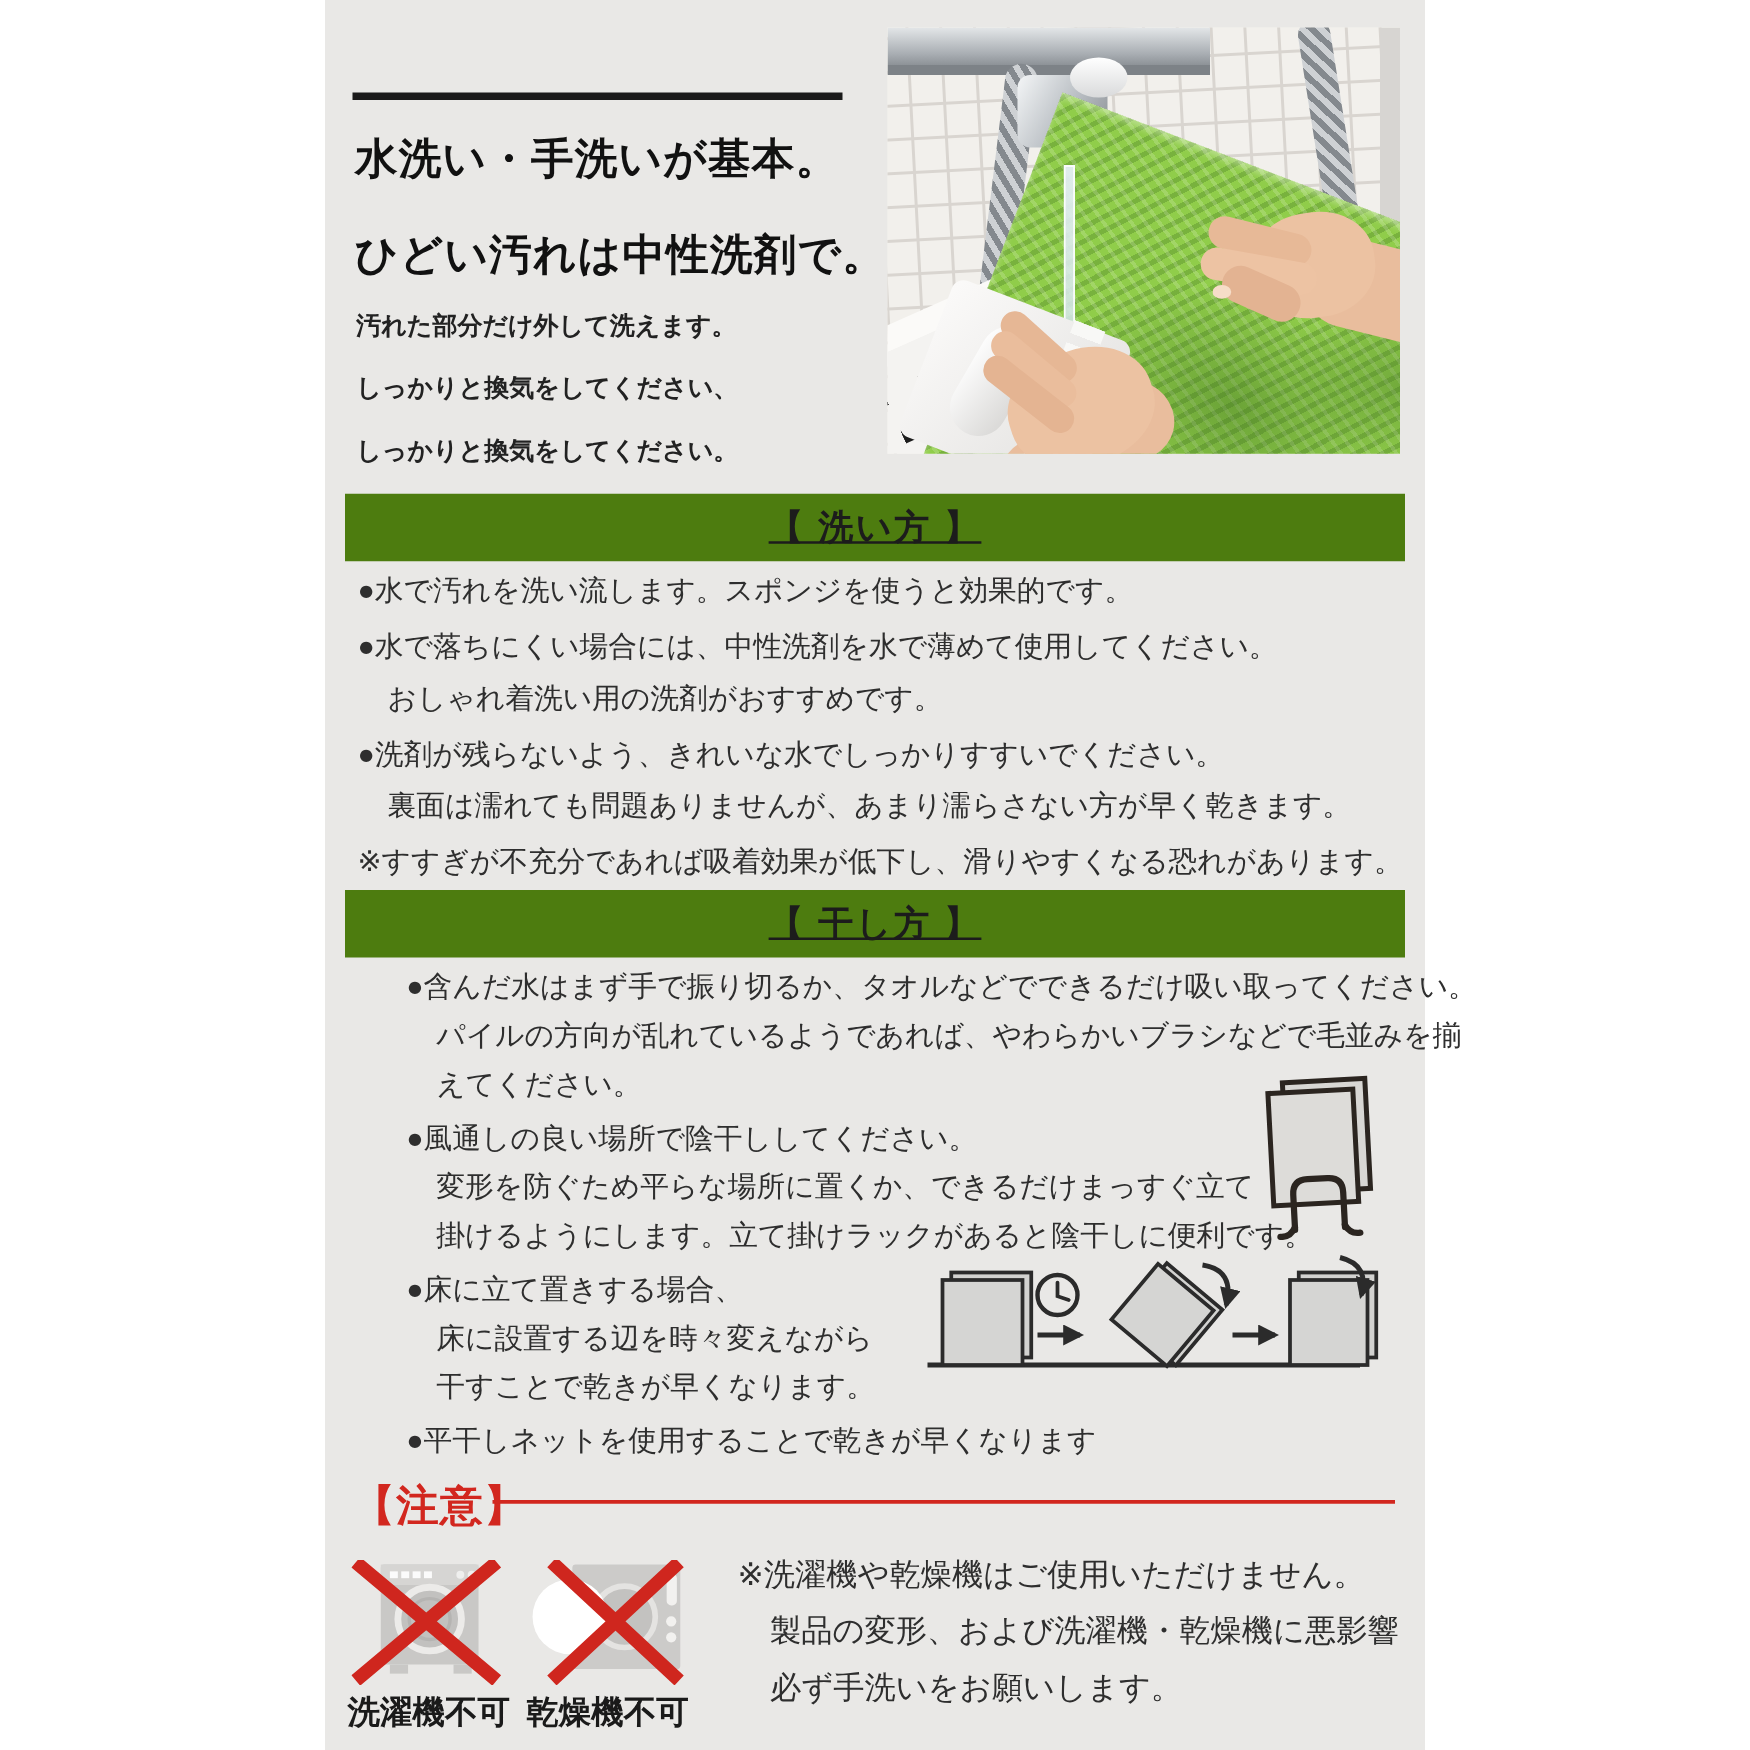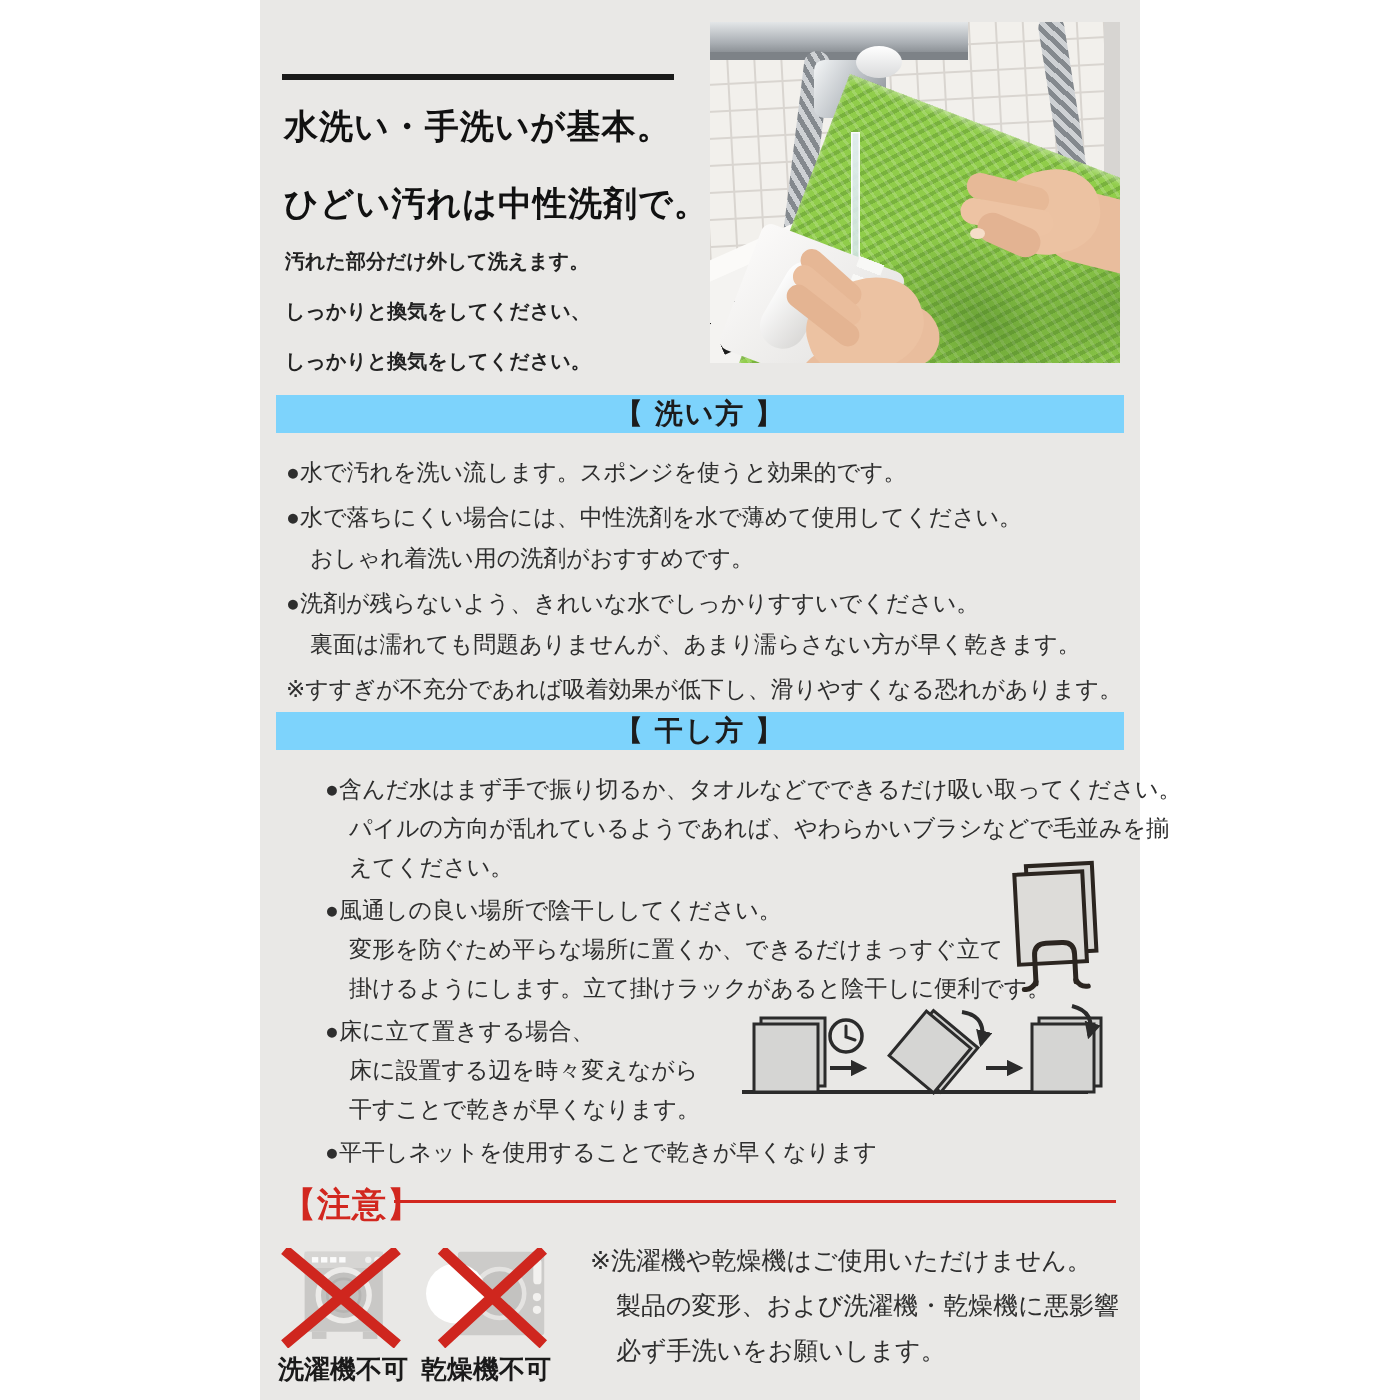--- a/index.html
+++ b/index.html
@@ -9,22 +9,22 @@
 
   
   .h1{position:absolute;left:24px;top:20px;font-size:40px;font-weight:bold;color:#1a1a1a;letter-spacing:2px;white-space:nowrap;}
   .h1-underline{position:absolute;left:22px;top:74px;width:392px;height:6px;background:#1a1a1a;}
   .sub{position:absolute;left:24px;font-size:34px;font-weight:bold;color:#111;letter-spacing:1px;white-space:nowrap;}
   .sub1{top:104px;} .sub2{top:162px;margin-top:19px;}
   .intro{position:absolute;left:25px;top:236px;font-size:20px;font-weight:bold;color:#222;line-height:50px;}
   .intro .ln{white-space:nowrap;}
 
   
-  .bar{position:absolute;left:16px;width:848px;height:38px;background:#7dd3fc;display:flex;align-items:center;justify-content:center;
-       font-size:28px;font-weight:bold;color:#1c1c1c;letter-spacing:2px;}
+  .bar{position:absolute;left:16px;width:848px;height:54px;background:#4d7c0f;display:flex;align-items:center;justify-content:center;
+       font-size:28px;font-weight:bold;color:#1c1c1c;letter-spacing:2px;text-decoration:underline;}
   .bar-wash{top:395px;} .bar-dry{top:712px;}
 
   
   .list{position:absolute;left:26px;width:846px;font-size:23px;color:#2e2e2e;}
   .list-wash{top:452px;line-height:41px;}
   .list-wash .item{margin-bottom:4px;}
   .list-dry{top:770px;line-height:39px;}
   .list-dry .item{margin-bottom:4px;margin-left:39px;}
   .ln{white-space:nowrap;}
   .ln.cont{padding-left:24px;}

